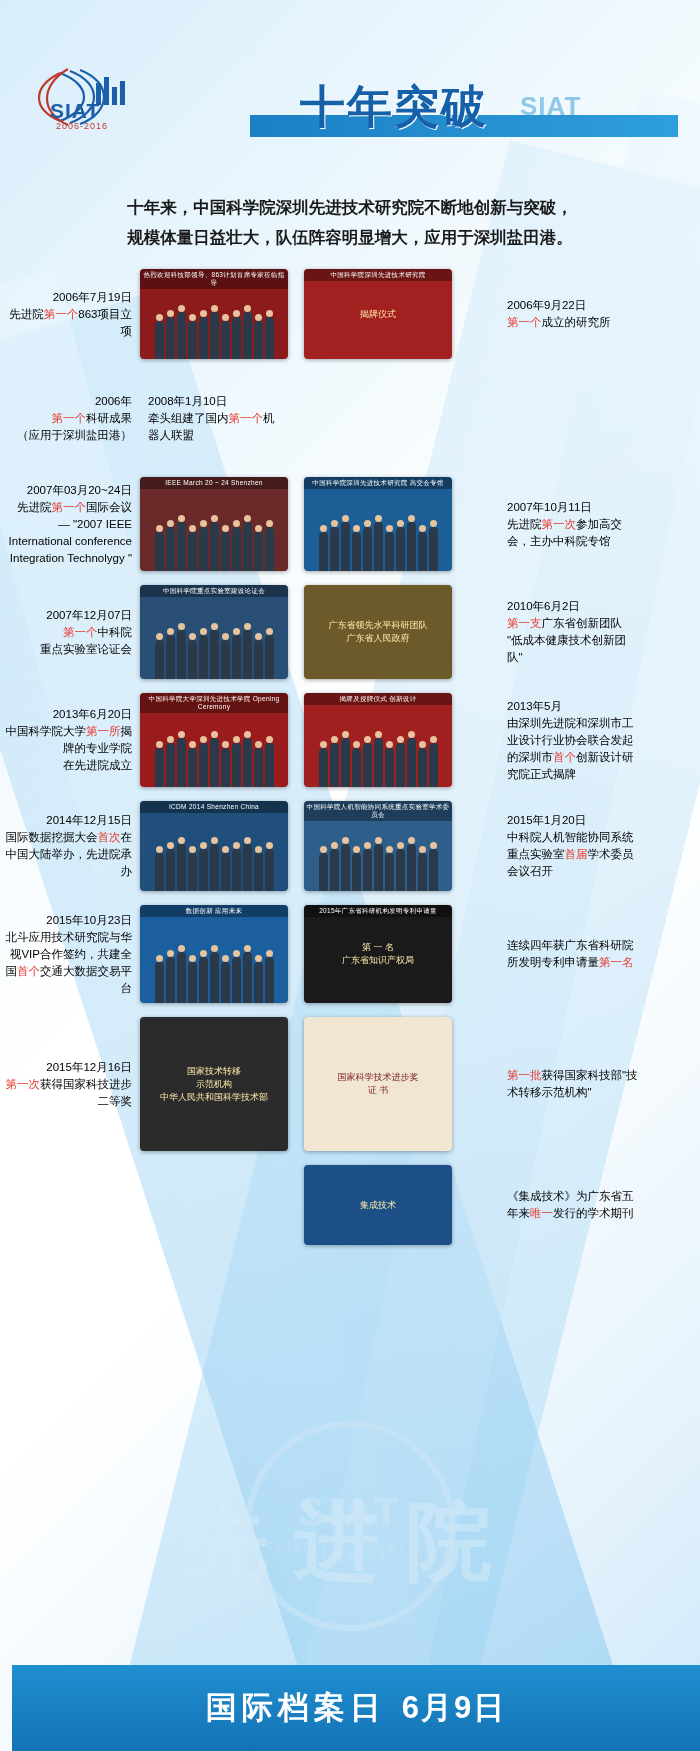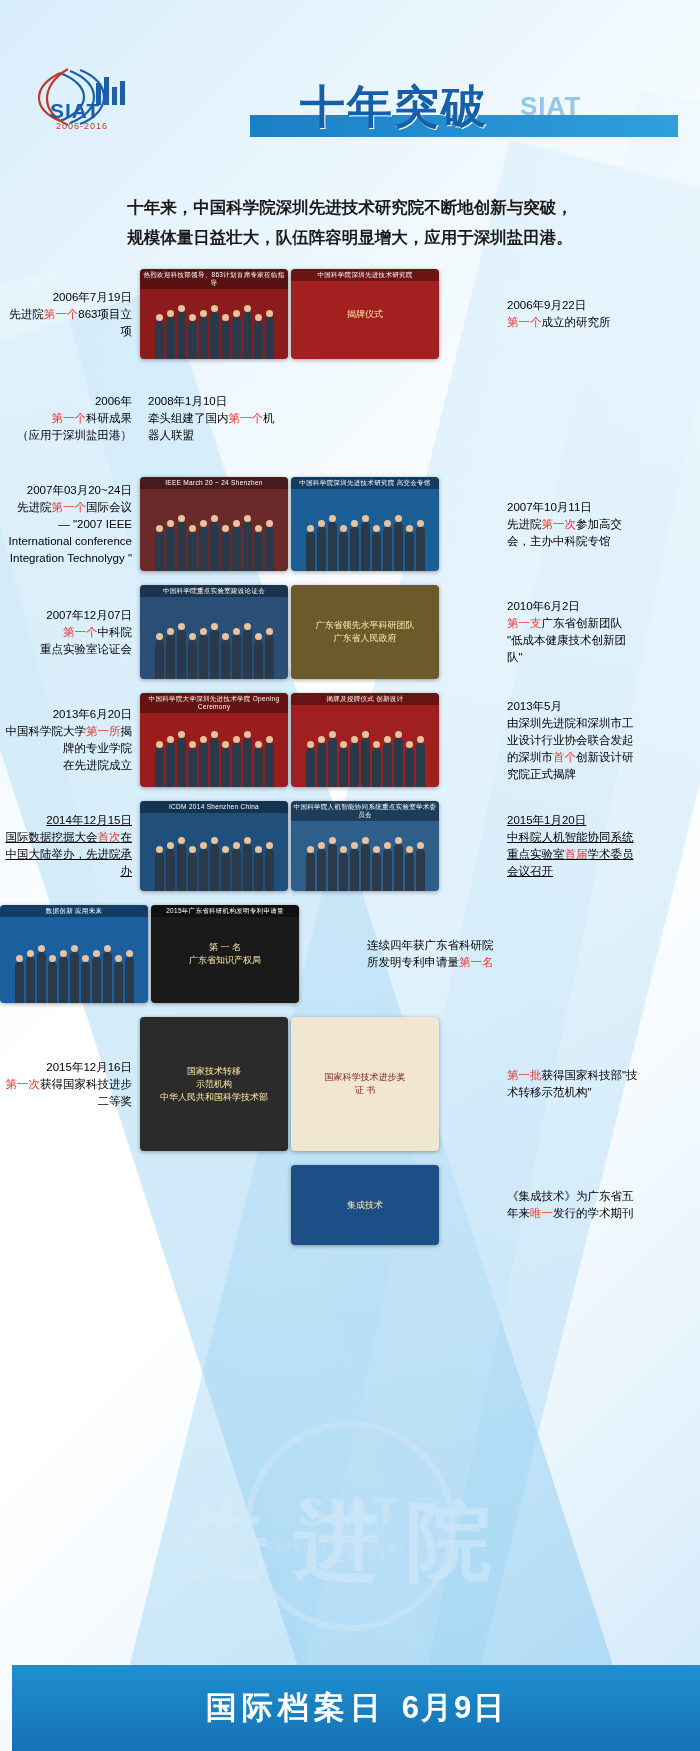--- a/index.html
+++ b/index.html
@@ -125,21 +125,21 @@
     font-size: 11.5px;
     line-height: 17px;
     color: #000;
   }
   .side.left { text-align: right; padding-right: 8px; }
   .side.right { text-align: left; padding-left: 8px; }
   .red { color: #e8362a; }
   .photos {
     width: 359px;
     display: flex;
-    gap: 3px;
+    gap: 16px;
   }
   .photo {
     position: relative;
     border-radius: 4px;
     overflow: hidden;
     box-shadow: 0 1px 4px rgba(0,0,0,.35);
   }
   .ph-caption {
     position: absolute;
     left: 0; right: 0; top: 0;
@@ -391,21 +391,21 @@
               <div class="person" style="height:39px"></div>
               <div class="person" style="height:44px"></div>
             </div>
           </div>
         </div>
         <div class="side right">
           <div>2013年5月</div>
           <div>由深圳先进院和深圳市工业设计行业协会联合发起的深圳市<span class="red">首个</span>创新设计研究院正式揭牌</div>
         </div>
       </div>
-      <div class="row" style="height: 96px; text-decoration: underline;">
+      <div class="row" style="height: 96px;">
         <div class="side left">
           <div>2014年12月15日</div>
           <div>国际数据挖掘大会<span class="red">首次</span>在中国大陆举办，先进院承办</div>
         </div>
         <div class="photos">
           <div class="photo" style="width:148px;height:90px;background:#1f4f7a">
             <div class="ph-caption" style="background:rgba(0,0,0,.35)">ICDM 2014 Shenzhen China</div>
             <div class="people">
               <div class="person" style="height:38px"></div>
               <div class="person" style="height:42px"></div>
@@ -436,20 +436,24 @@
               <div class="person" style="height:42px"></div>
             </div>
           </div>
         </div>
         <div class="side right">
           <div>2015年1月20日</div>
           <div>中科院人机智能协同系统重点实验室<span class="red">首届</span>学术委员会议召开</div>
         </div>
       </div>
       <div class="row" style="height: 104px;">
+        <div class="side left">
+          <div>2015年10月23日</div>
+          <div>北斗应用技术研究院与华视VIP合作签约，共建全国<span class="red">首个</span>交通大数据交易平台</div>
+        </div>
         <div class="photos">
           <div class="photo" style="width:148px;height:98px;background:#1b5f9e">
             <div class="ph-caption" style="background:rgba(0,0,0,.35)">数据创新   应用未来</div>
             <div class="people">
               <div class="person" style="height:41px"></div>
               <div class="person" style="height:46px"></div>
               <div class="person" style="height:51px"></div>
               <div class="person" style="height:41px"></div>
               <div class="person" style="height:46px"></div>
               <div class="person" style="height:51px"></div>

